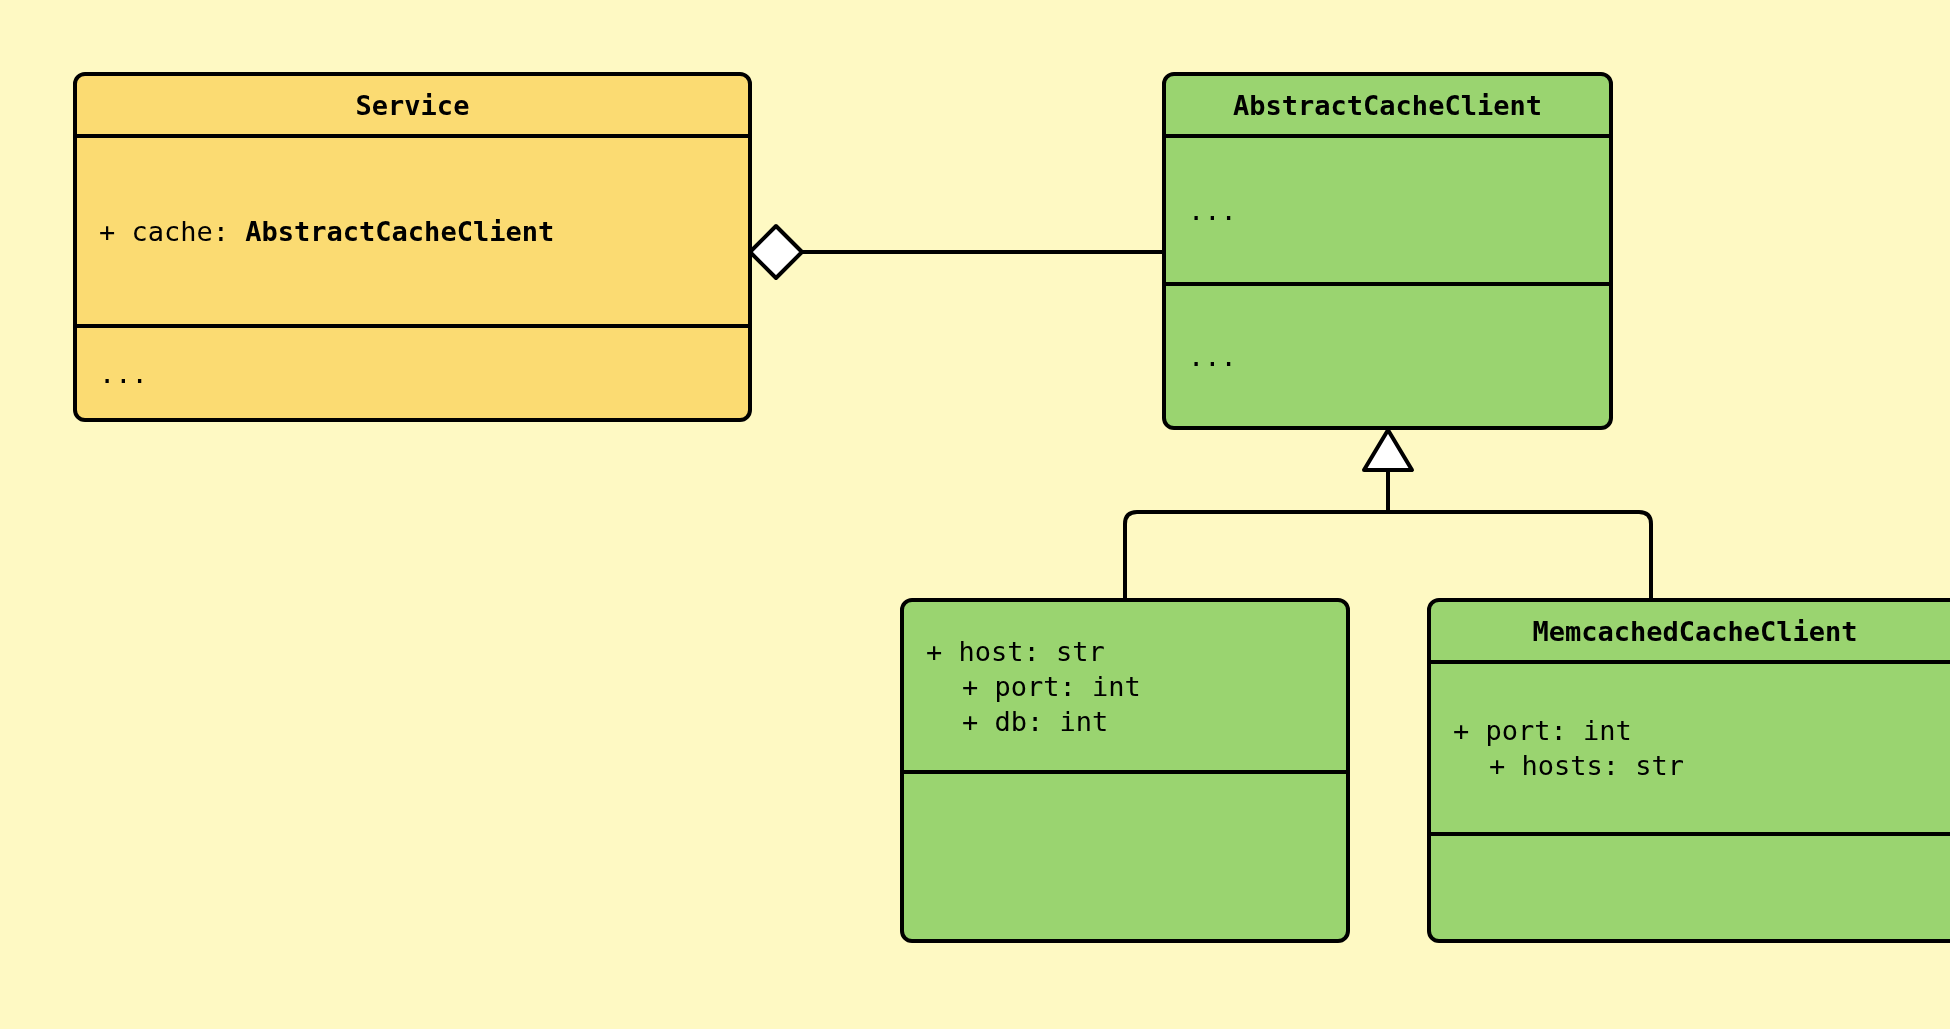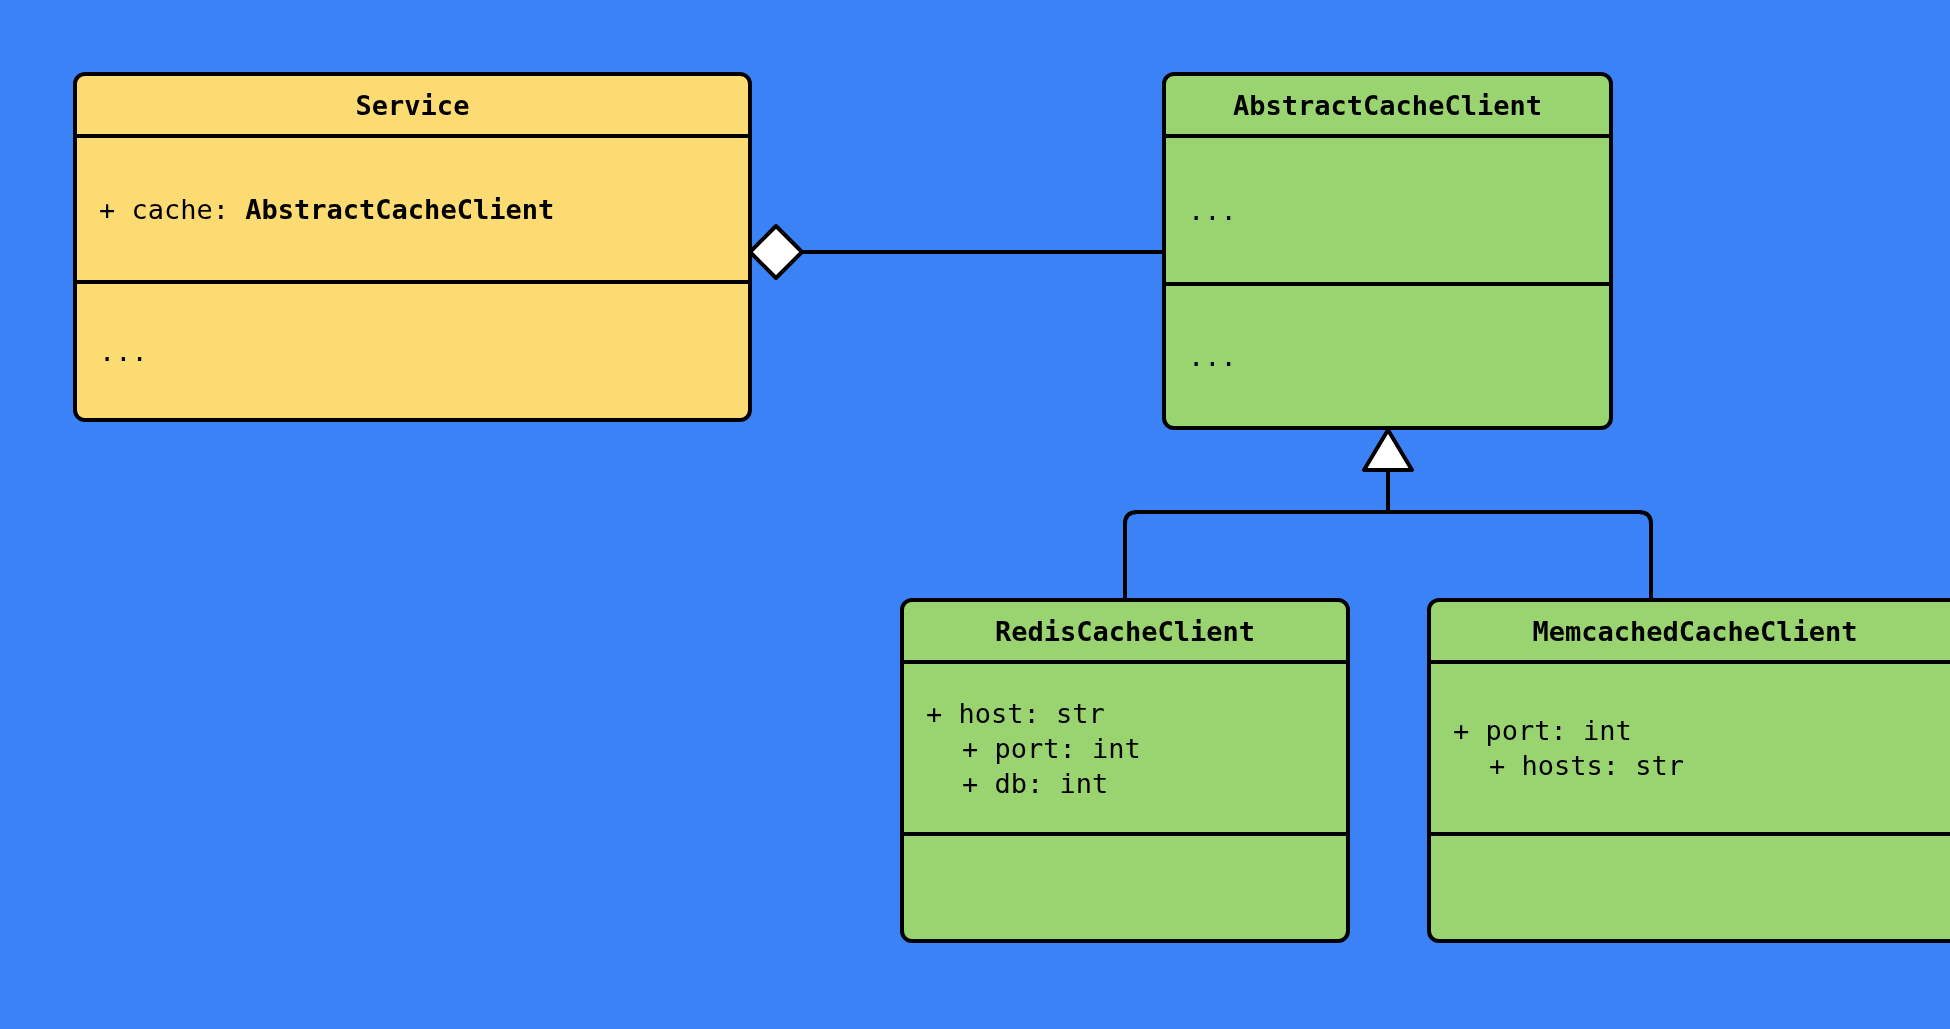--- a/index.html
+++ b/index.html
@@ -4,21 +4,21 @@
 <style>
   html, body {
     margin: 0;
     padding: 0;
     background: #ffffff;
   }
   #canvas {
     position: relative;
     width: 1950px;
     height: 1029px;
-    background: #3b82f6;
+    background: #fef9c3;
     overflow: hidden;
     font-family: "DejaVu Sans Mono", "Liberation Mono", monospace;
   }
   svg.edges {
     position: absolute;
     left: 0;
     top: 0;
     width: 1950px;
     height: 1029px;
     pointer-events: none;
@@ -94,44 +94,41 @@
       <path d="M 1388 470 L 1388 512" fill="none" stroke="#000000" stroke-width="4"></path>
       <path d="M 1125 598 L 1125 524 Q 1125 512 1137 512 L 1388 512" fill="none" stroke="#000000" stroke-width="4" stroke-linecap="butt"></path>
       <path d="M 1651 598 L 1651 524 Q 1651 512 1639 512 L 1388 512" fill="none" stroke="#000000" stroke-width="4" stroke-linecap="butt"></path>
     </g>
   </svg>
 
   <div class="uml-class yellow" style="left:73px; top:72px; width:679px; height:350px;">
     <div class="compartment header" style="height:62px;">
       <span class="class-title">Service</span>
     </div>
-    <div class="compartment attrs" style="height:146px;">
+    <div class="compartment attrs" style="height:190px;">
       <div class="member"><span>+ cache: </span><span class="bold">AbstractCacheClient</span></div>
     </div>
     <div class="compartment methods" style="flex:1 1 auto; justify-content:center;">
       <span class="ellipsis">...</span>
     </div>
   </div>
 
   <div class="uml-class green" style="left:1162px; top:72px; width:451px; height:358px;">
     <div class="compartment header" style="height:62px;">
       <span class="class-title">AbstractCacheClient</span>
     </div>
     <div class="compartment attrs" style="height:148px;">
       <span class="ellipsis">...</span>
     </div>
     <div class="compartment methods" style="flex:1 1 auto;">
       <span class="ellipsis">...</span>
     </div>
   </div>
 
   <div class="uml-class green" style="left:900px; top:598px; width:450px; height:345px;">
-    <div class="compartment header" style="height:62px;">
-      <span class="class-title">RedisCacheClient</span>
-    </div>
     <div class="compartment attrs" style="height:172px;">
       <div class="member">+ host: str</div>
       <div class="member">+ port: int</div>
       <div class="member">+ db: int</div>
     </div>
     <div class="compartment methods" style="flex:1 1 auto;"></div>
   </div>
 
   <div class="uml-class green" style="left:1427px; top:598px; width:536px; height:345px;">
     <div class="compartment header" style="height:62px;">

